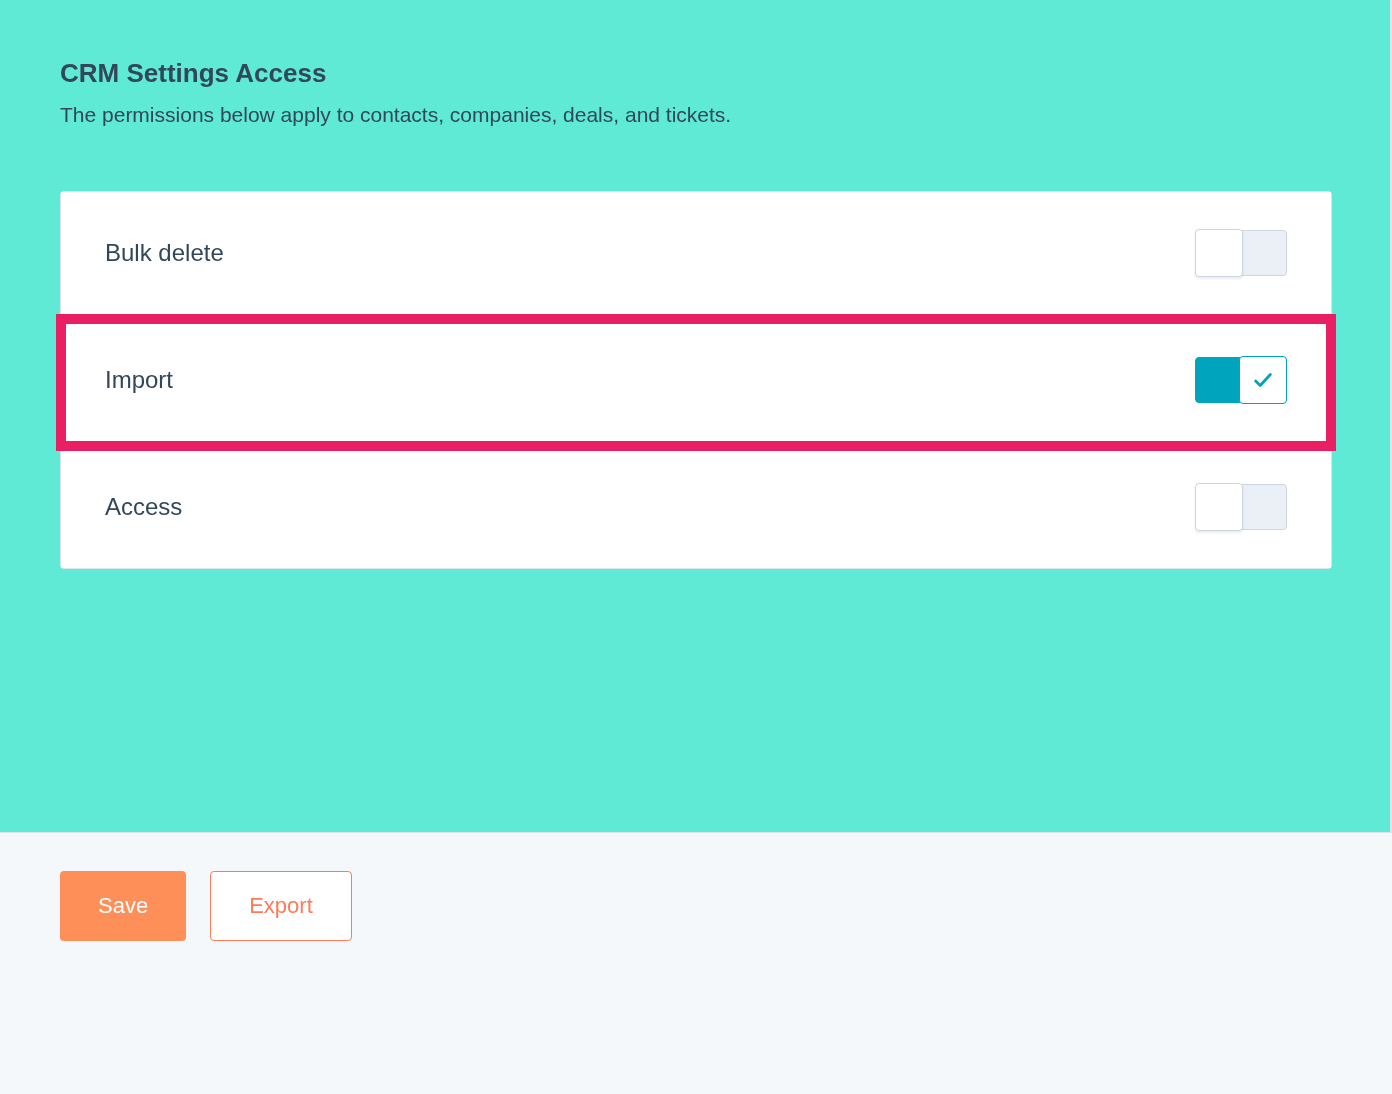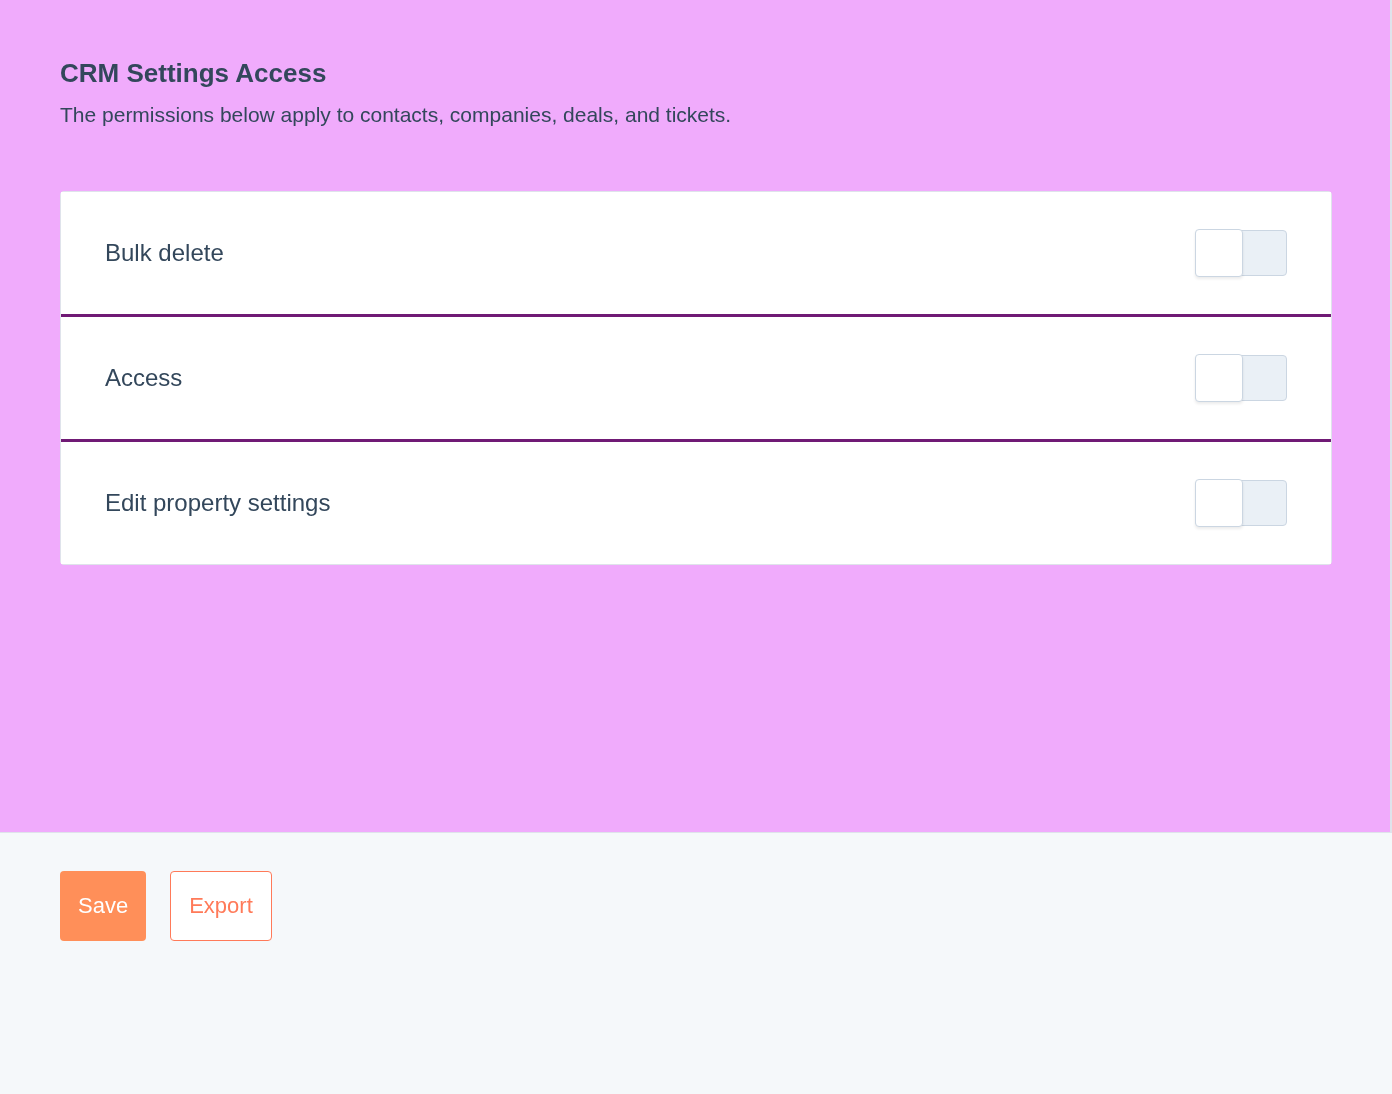--- a/index.html
+++ b/index.html
@@ -9,21 +9,21 @@
     background: #ffffff;
     color: #33475b;
     width: 1392px;
     height: 1094px;
     position: relative;
     overflow: hidden;
   }
   .page {
     width: 1392px;
     height: 1094px;
-    background:#f0abfc;
+    background:#5eead4;
     position:relative;
   }
   .content {
     padding: 58px 60px 0 60px;
   }
   .section-title {
     font-size: 26px;
     font-weight: 700;
     color:#33475b;
   }
@@ -37,21 +37,21 @@
     margin-top: 64px;
     border: 1px solid #dfe3eb;
     border-radius: 4px;
     background:#fff;
   }
   .row {
     display:flex;
     align-items:center;
     justify-content:space-between;
     padding: 38px 44px;
-    border-bottom: 3px solid #701a75;
+    border-bottom: 5px solid #701a75;
     position:relative;
     background:#fff;
   }
   .row:last-child { border-bottom:none; }
   .row-label {
     font-size: 24px;
     color:#33475b;
   }
   .row.highlight {
     outline: 10px solid #e91e63;
@@ -114,21 +114,21 @@
     gap: 24px;
   }
   .right-divider {
     position:absolute;
     right:0; top:0; bottom:262px;
     width:2px;
     background:#dfe3eb;
   }
   .btn {
     height:70px;
-    padding: 0 18px;
+    padding: 0 38px;
     font-size: 22px;
     font-weight:500;
     border-radius:4px;
     display:flex; align-items:center; justify-content:center;
     cursor:pointer;
   }
   .btn-primary {
     background:#ff8f59;
     color:#fff;
     border:none;
@@ -152,36 +152,40 @@
     <div class="settings-box">
 
       <div class="row">
         <span class="row-label">Bulk delete</span>
         <div class="toggle off">
           <div class="track"></div>
           <div class="knob"></div>
         </div>
       </div>
 
+      <div class="row highlight">
+        <span class="row-label">Import</span>
+        <div class="toggle on">
+          <div class="track"></div>
+          <div class="knob">
+            <svg viewBox="0 0 24 24" fill="none" stroke-width="3" stroke-linecap="round" stroke-linejoin="round">
+                <polyline points="4 13 9 18 20 6"></polyline>
+              </svg>
+          </div>
+        </div>
+      </div>
 
       <div class="row">
         <span class="row-label">Access</span>
         <div class="toggle off">
           <div class="track"></div>
           <div class="knob"></div>
         </div>
       </div>
 
-      <div class="row">
-        <span class="row-label">Edit property settings</span>
-        <div class="toggle off">
-          <div class="track"></div>
-          <div class="knob"></div>
-        </div>
-      </div>
 
     </div>
   </div>
 
   <div class="footer">
     <button class="btn btn-primary">Save</button>
     <button class="btn btn-secondary">Export</button>
   </div>
 </div>
 

